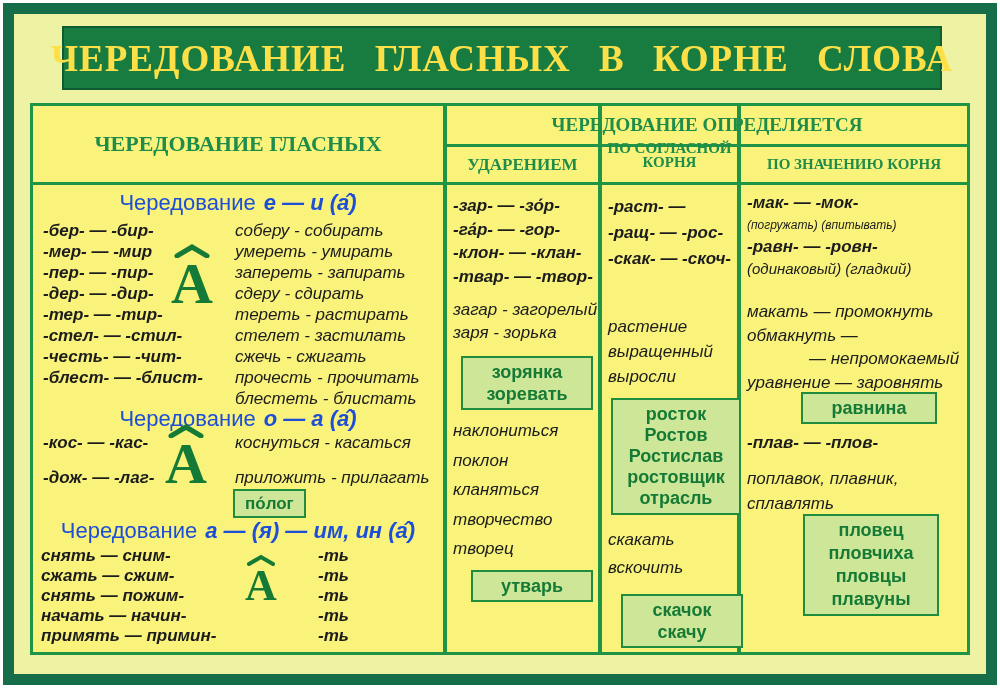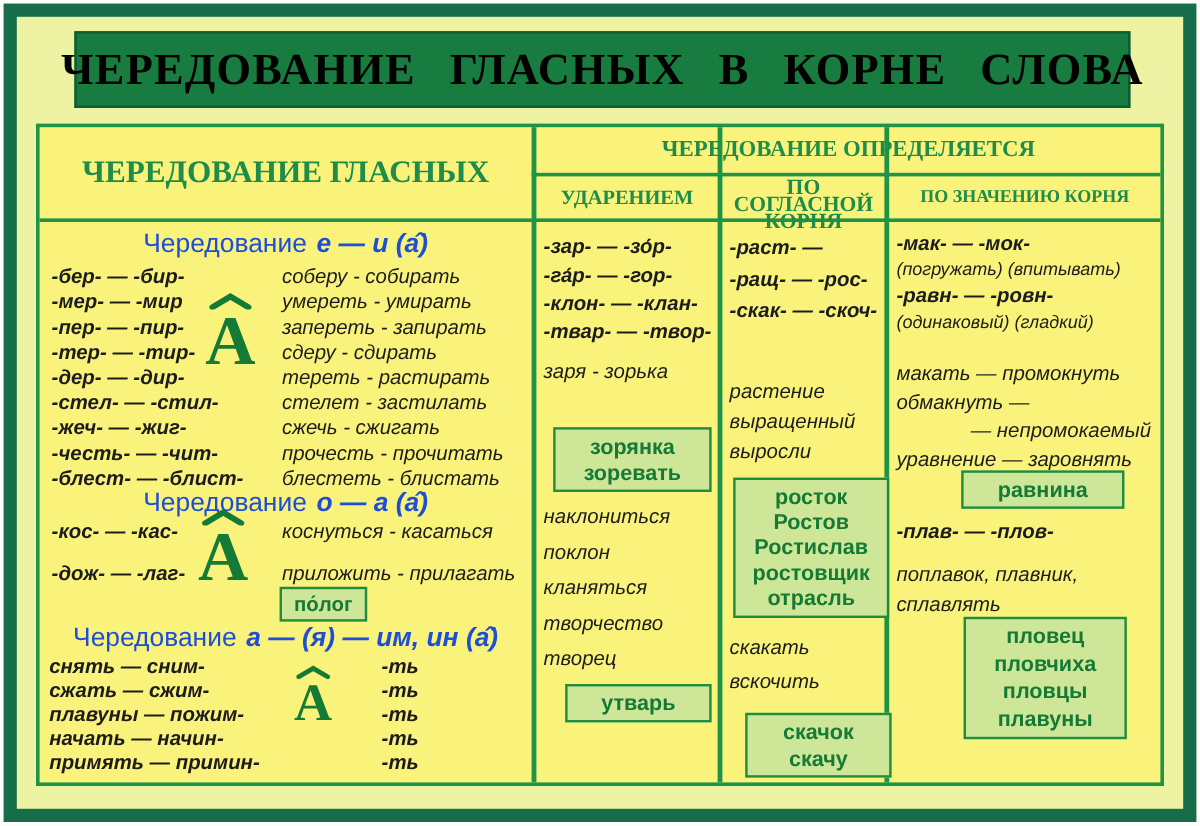--- a/index.html
+++ b/index.html
@@ -1,32 +1,32 @@
 <!DOCTYPE html>
 <html><head>
 <meta charset="utf-8">
 <style>
   html,body{margin:0;padding:0;background:#ffffff;}
   .poster{position:relative;width:1000px;height:688px;background:#ffffff;
           font-family:"Liberation Sans",sans-serif;overflow:hidden;}
   .frame{position:absolute;inset:3px;border:11px solid #156e49;background:#eef2a3;}
   .banner{position:absolute;left:62px;top:26px;width:876px;height:60px;
           background:#187c40;border:2px solid #0e5c33;display:flex;align-items:center;justify-content:center;}
-  .banner span{color:#000000;font-family:"Liberation Serif",serif;font-weight:bold;
+  .banner span{color:#fde047;font-family:"Liberation Serif",serif;font-weight:bold;
                font-size:37px;letter-spacing:1px;word-spacing:18px;white-space:nowrap;}
   .table{position:absolute;left:30px;top:103px;width:940px;height:552px;box-sizing:border-box;
          border:3px solid #1f9447;background:#f9f37c;}
   .vline,.hline{position:absolute;background:#1f9447;}
   
   .hdr{position:absolute;display:flex;align-items:center;justify-content:center;text-align:center;
        font-family:"Liberation Serif",serif;font-weight:bold;color:#1e8c4a;}
-  .hdr-left{left:0;top:0;width:410px;height:76px;font-size:26px;}
+  .hdr-left{left:0;top:0;width:410px;height:76px;font-size:22px;}
   .hdr-right{left:414px;top:0;width:520px;height:38px;font-size:19px;}
   .hdr-sub1{left:414px;top:41px;width:151px;height:35px;font-size:17px;}
-  .hdr-sub2{left:569px;top:49px;width:135px;height:29px;font-size:18px;line-height:14px;}
+  .hdr-sub2{left:569px;top:34px;width:135px;height:29px;font-size:15px;line-height:14px;}
   .hdr-sub3{left:708px;top:41px;width:226px;height:35px;font-size:15px;}
   
   .abs{position:absolute;}
   .heading{display:flex;justify-content:center;align-items:baseline;gap:8px;color:#1d4ed8;font-size:22px;}
   .heading .lbl{font-weight:normal;}
   .heading .frm{font-weight:bold;font-style:italic;}
   .list div{white-space:nowrap;color:#1c1c1c;}
   .pairs div{font-weight:bold;font-style:italic;font-size:17px;}
   .exs div{font-style:italic;font-size:17px;}
   .lh21 div{height:21px;line-height:21px;}
@@ -69,24 +69,23 @@
     <div class="hdr hdr-sub3">ПО ЗНАЧЕНИЮ КОРНЯ</div>
 
     <div class="abs heading" style="left:0;top:84px;width:410px;">
       <span class="lbl">Чередование</span>
       <span class="frm">е — и (а̂)</span>
     </div>
     <div class="abs list pairs lh21" style="left:10px;top:114px;">
       <div>-бер- — -бир-</div>
       <div>-мер- — -мир</div>
       <div>-пер- — -пир-</div>
+      <div>-дер- — -дир-</div>
       <div>-тер- — -тир-</div>
-      <div>-дер- — -дир-</div>
       <div>-стел- — -стил-</div>
-      <div>-жеч- — -жиг-</div>
       <div>-честь- — -чит-</div>
       <div>-блест- — -блист-</div>
     </div>
     <div class="abs list exs lh21" style="left:202px;top:114px;">
       <div>соберу - собирать</div>
       <div>умереть - умирать</div>
       <div>запереть - запирать</div>
       <div>сдеру - сдирать</div>
       <div>тереть - растирать</div>
       <div>стелет - застилать</div>
@@ -123,21 +122,21 @@
       <div>по́лог</div>
     </div>
 
     <div class="abs heading" style="left:0;top:412px;width:410px;">
       <span class="lbl">Чередование</span>
       <span class="frm">а — (я) — им, ин (а̂)</span>
     </div>
     <div class="abs list pairs lh195" style="left:8px;top:440px;">
       <div>снять — сним-</div>
       <div>сжать — сжим-</div>
-      <div>плавуны — пожим-</div>
+      <div>снять — пожим-</div>
       <div>начать — начин-</div>
       <div>примять — примин-</div>
     </div>
     <div class="abs list suffixes lh195" style="left:285px;top:440px;">
       <div>-ть</div>
       <div>-ть</div>
       <div>-ть</div>
       <div>-ть</div>
       <div>-ть</div>
     </div>
@@ -148,20 +147,21 @@
       <span class="letter">А</span>
     </div>
 
     <div class="abs list pairs lh235" style="left:420px;top:88px;font-size:18px;">
       <div>-зар- — -зо́р-</div>
       <div>-га́р- — -гор-</div>
       <div>-клон- — -клан-</div>
       <div>-твар- — -твор-</div>
     </div>
     <div class="abs list exs lh23" style="left:420px;top:192px;">
+      <div>загар - загорелый</div>
       <div>заря - зорька</div>
     </div>
     <div class="gbox" style="left:428px;top:250px;width:108px;">
       <div>зорянка</div>
       <div>зоревать</div>
     </div>
     <div class="abs list exs lh295" style="left:420px;top:310px;">
       <div>наклониться</div>
       <div>поклон</div>
       <div>кланяться</div>
@@ -196,21 +196,21 @@
     <div class="gbox" style="left:588px;top:488px;width:98px;">
       <div>скачок</div>
       <div>скачу</div>
     </div>
 
     <div class="abs list" style="left:714px;top:86px;">
       <div class="pairs">
           <div style="height:22px;line-height:22px;">-мак- — -мок-</div>
         </div>
       <div class="exs">
-          <div style="height:22px;line-height:22px;font-size:15px;">(погружать) (впитывать)</div>
+          <div style="height:22px;line-height:22px;font-size:12px;">(погружать) (впитывать)</div>
         </div>
       <div class="pairs">
           <div style="height:22px;line-height:22px;">-равн- — -ровн-</div>
         </div>
       <div class="exs">
           <div style="height:22px;line-height:22px;font-size:15px;">(одинаковый) (гладкий)</div>
         </div>
     </div>
     <div class="abs list exs" style="left:714px;top:194px;font-size:16px;">
       <div style="height:23.5px;line-height:23.5px;">макать — промокнуть</div>

